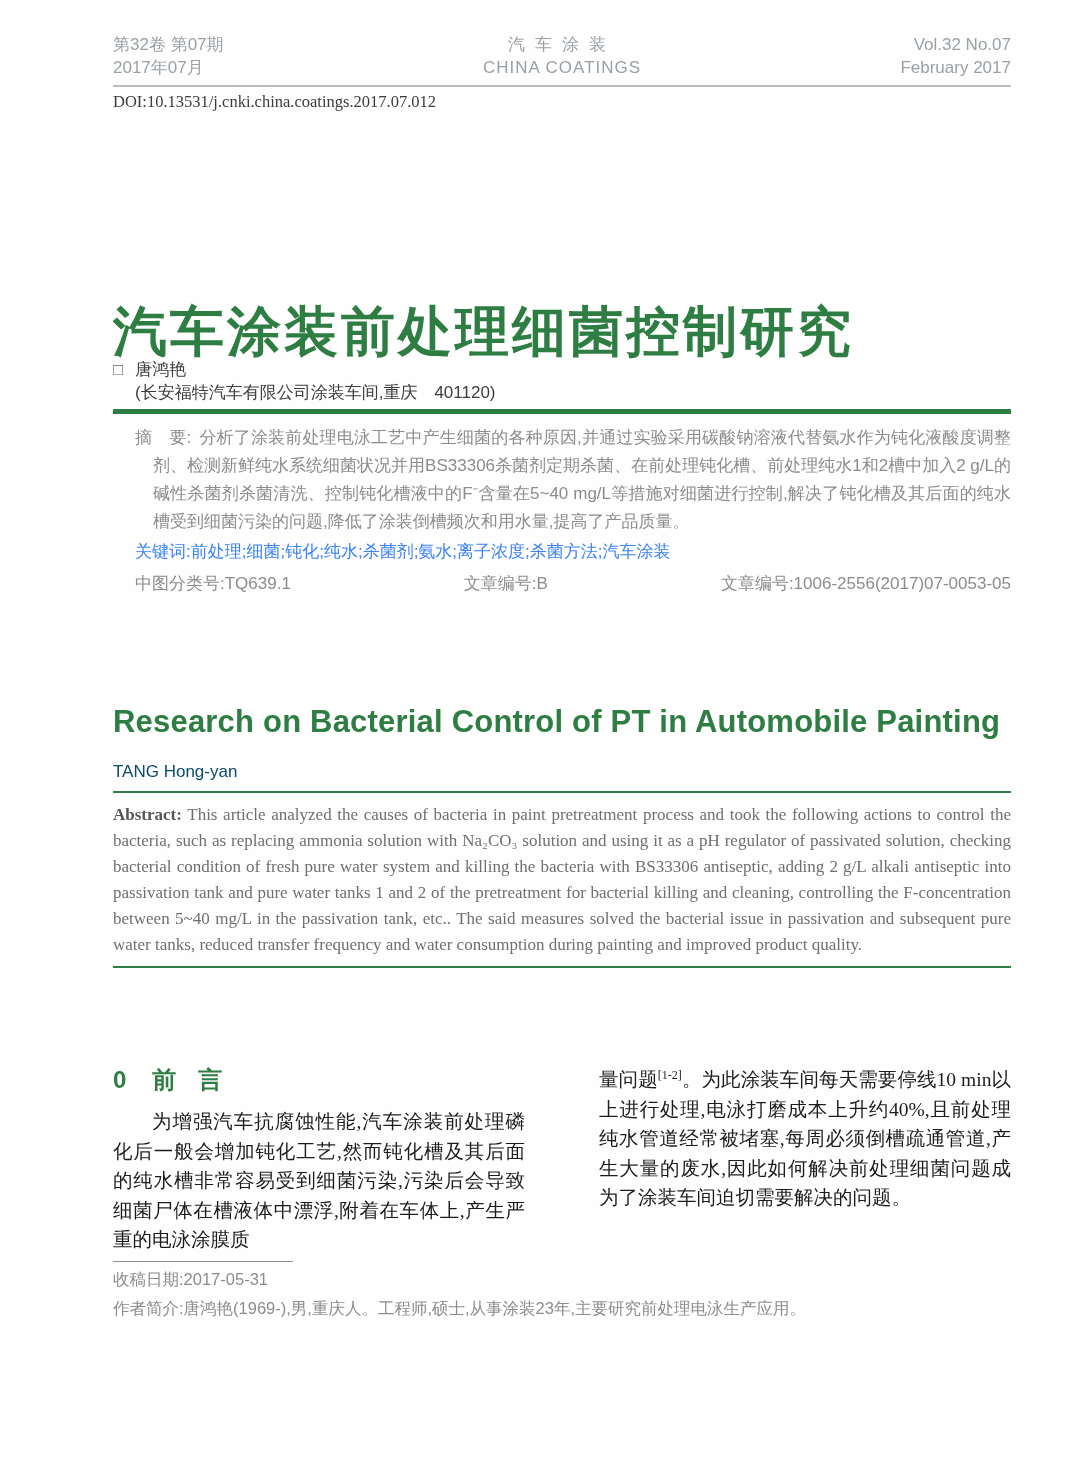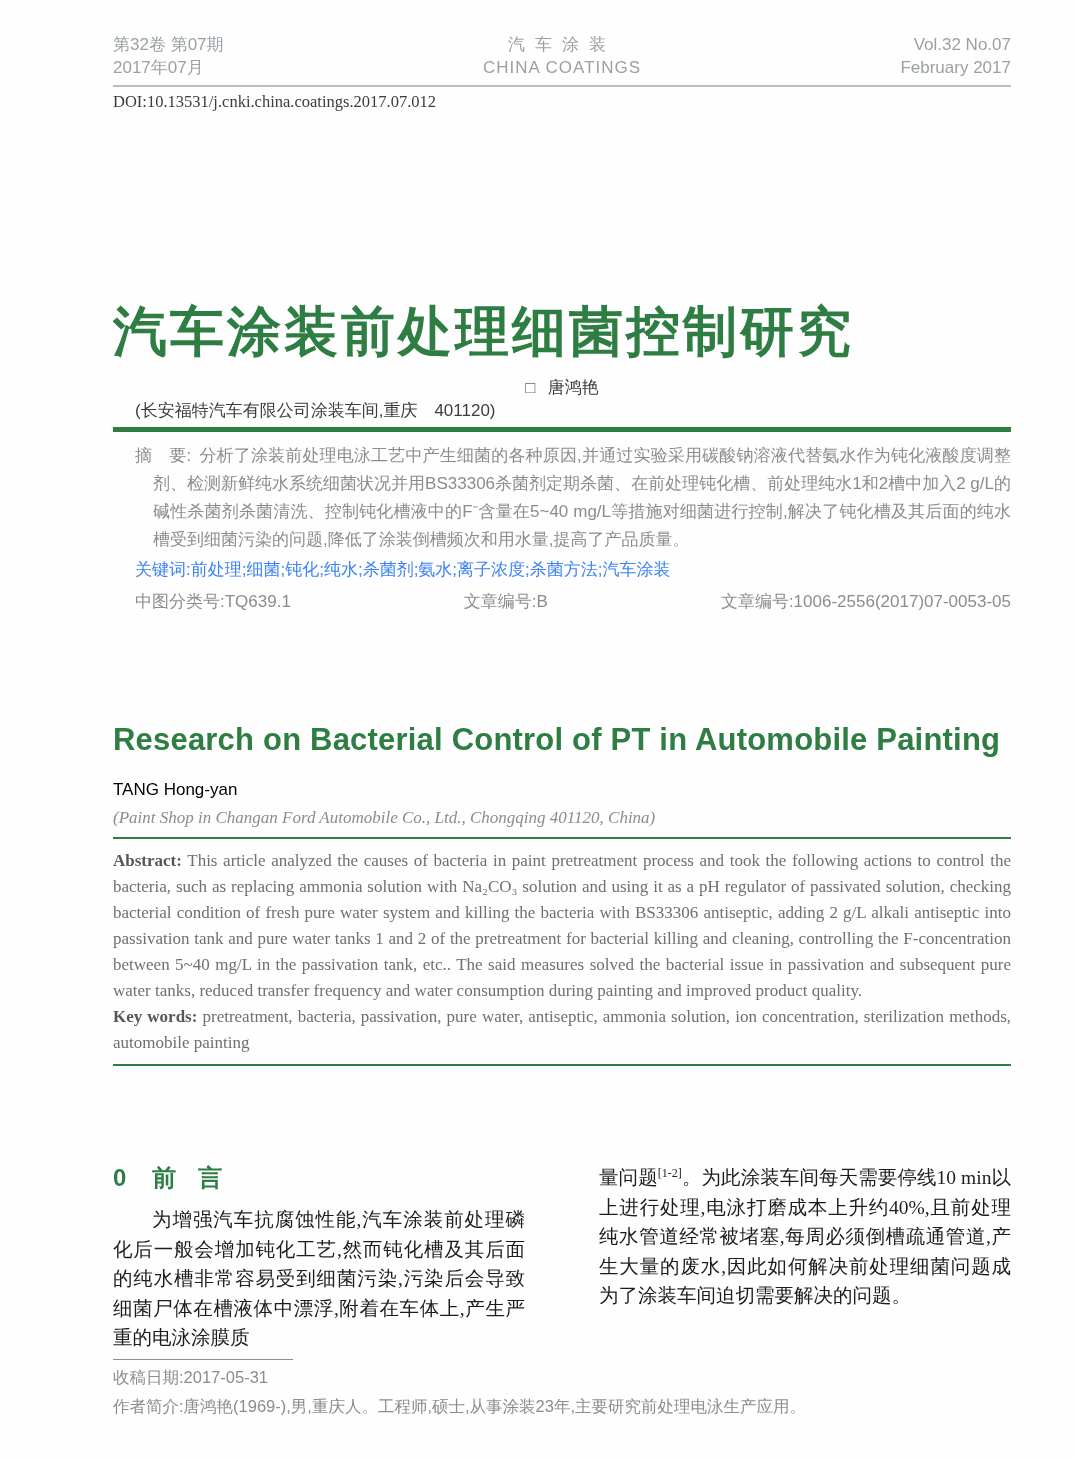--- a/index.html
+++ b/index.html
@@ -27,21 +27,21 @@
   
   .title-cn {
     margin-top: 190px;
     color: #2e7d42;
     font-size: 54px;
     font-weight: 900;
     letter-spacing: 3px;
     line-height: 58px;
     font-family: "Liberation Sans", sans-serif;
   }
-  .author-row { margin-top: 18px; font-size: 17px; color: #3d3d3d; line-height: 20px; text-align: center; }
+  .author-row { margin-top: 0; font-size: 17px; color: #3d3d3d; line-height: 20px; }
   .author-marker { display: inline-block; margin-right: 12px; color: #6a6a6a; }
   .affil-cn { margin-top: 3px; font-size: 17px; color: #3d3d3d; line-height: 20px; padding-left: 22px; }
   .thick-green-rule { margin-top: 6px; height: 5px; background: #2e7d42; border: 0; }
 
   
   .abstract-cn {
     margin-top: 10px;
     color: #8c8c8c;
     font-size: 17px;
     line-height: 28px;
@@ -55,21 +55,21 @@
 
   
   .title-en {
     margin-top: 108px;
     color: #2e7d42;
     font-size: 31px;
     font-weight: 800;
     line-height: 36px;
     letter-spacing: 0.2px;
   }
-  .author-en { margin-top: 22px; color: #000000; font-size: 17px; line-height: 20px; }
+  .author-en { margin-top: 22px; color: #0c4a6e; font-size: 17px; line-height: 20px; }
   .affil-en { margin-top: 8px; color: #8c8c8c; font-size: 17px; line-height: 20px; font-style: italic; font-family: "Liberation Serif", serif; }
   .green-rule-2 { margin-top: 9px; border: 0; border-top: 2px solid #2e7d42; }
   .abstract-en {
     margin-top: 9px;
     font-family: "Liberation Serif", serif;
     color: #6f6f6f;
     font-size: 17px;
     line-height: 26px;
     text-align: justify;
   }
@@ -128,25 +128,23 @@
   <p class="abstract-cn"><span class="label">摘　要:</span><span>分析了涂装前处理电泳工艺中产生细菌的各种原因,并通过实验采用碳酸钠溶液代替氨水作为钝化液酸度调整剂、检测新鲜纯水系统细菌状况并用BS33306杀菌剂定期杀菌、在前处理钝化槽、前处理纯水1和2槽中加入2 g/L的碱性杀菌剂杀菌清洗、控制钝化槽液中的F⁻含量在5~40 mg/L等措施对细菌进行控制,解决了钝化槽及其后面的纯水槽受到细菌污染的问题,降低了涂装倒槽频次和用水量,提高了产品质量。</span></p>
   <p class="keywords-cn"><span>关键词:</span><span>前处理;细菌;钝化;纯水;杀菌剂;氨水;离子浓度;杀菌方法;汽车涂装</span></p>
   <div class="class-row">
     <span>中图分类号:TQ639.1</span>
     <span>文章编号:B</span>
     <span>文章编号:1006-2556(2017)07-0053-05</span>
   </div>
 
   <h2 class="title-en">Research on Bacterial Control of PT in Automobile Painting</h2>
   <div class="author-en">TANG Hong-yan</div>
-  <div class="affil-en">(Paint Shop in Changan Ford Automobile Co., Ltd., Chongqing 401120, China)</div>
   <hr class="green-rule-2">
   <div class="abstract-en">
     <p><span class="blabel">Abstract:</span><span> This article analyzed the causes of bacteria in paint pretreatment process and took the following actions to control the bacteria, such as replacing ammonia solution with Na₂CO₃ solution and using it as a pH regulator of passivated solution, checking bacterial condition of fresh pure water system and killing the bacteria with BS33306 antiseptic, adding 2 g/L alkali antiseptic into passivation tank and pure water tanks 1 and 2 of the pretreatment for bacterial killing and cleaning,  controlling the F-concentration between 5~40 mg/L in the passivation tank, etc.. The said measures solved the bacterial issue in passivation and subsequent pure water tanks, reduced  transfer frequency and water consumption during painting and improved product quality.</span></p>
-    <p><span class="blabel">Key words:</span><span>  pretreatment, bacteria, passivation, pure water, antiseptic, ammonia solution, ion concentration, sterilization methods, automobile painting</span></p>
   </div>
   <hr class="green-rule-1">
 
   <div class="columns">
     <div class="col col-left">
       <div class="section-head">
         <span class="num">0</span><span class="ttl">前言</span>
       </div>
       <p class="body-text">为增强汽车抗腐蚀性能,汽车涂装前处理磷化后一般会增加钝化工艺,然而钝化槽及其后面的纯水槽非常容易受到细菌污染,污染后会导致细菌尸体在槽液体中漂浮,附着在车体上,产生严重的电泳涂膜质</p>
     </div>

